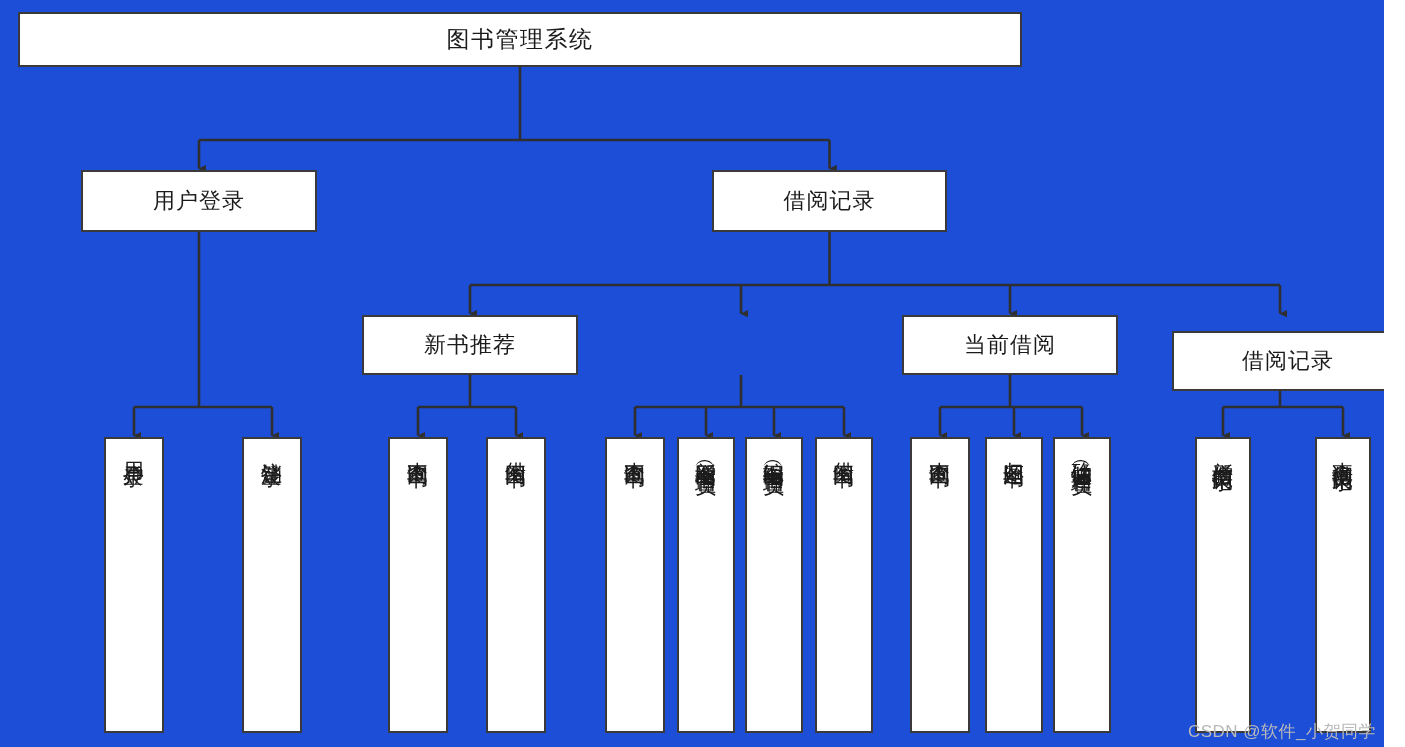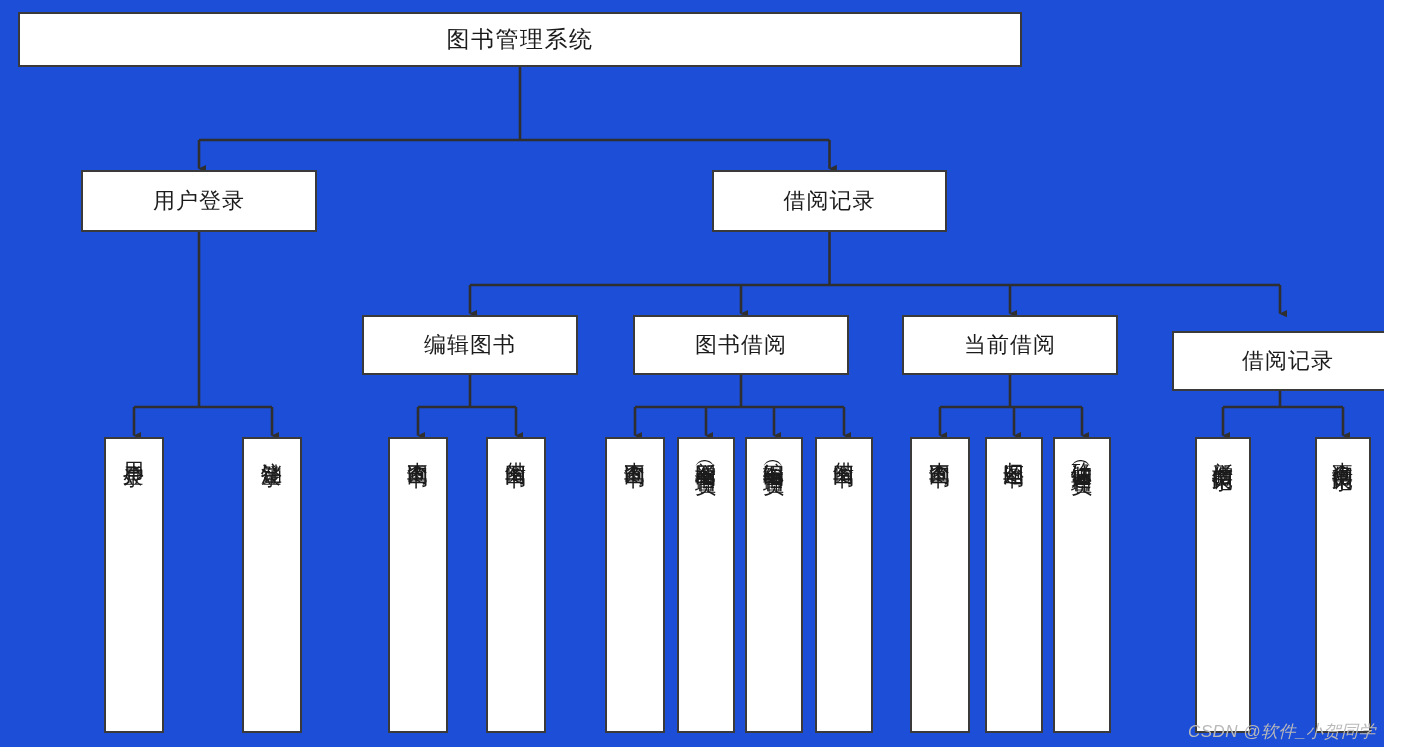--- a/index.html
+++ b/index.html
@@ -68,21 +68,20 @@
   #watermark {
     position: absolute;
     right: 8px;
     bottom: 4px;
     font-size: 17px;
     color: #b9b9b9;
     letter-spacing: 0.5px;
     z-index: 5;
     white-space: nowrap;
     font-family: "Liberation Sans", "DejaVu Sans", sans-serif;
-    font-style: italic;
   }
 </style>
 </head>
 <body>
 
 <div id="diagram-root">
 
   <svg id="edge-layer" viewBox="0 0 1405 747" width="1405" height="747" xmlns="http://www.w3.org/2000/svg">
     <defs>
       <marker id="arrowhead" markerWidth="9" markerHeight="9" refX="4" refY="7.4" orient="auto" markerUnits="userSpaceOnUse">
@@ -131,24 +130,21 @@
   </div>
 
   <div class="node horiz" style="left: 81px; top: 170px; width: 236px; height: 62px;">
     <span class="node-label">用户登录</span>
   </div>
   <div class="node horiz" style="left: 712px; top: 170px; width: 235px; height: 62px;">
     <span class="node-label">借阅记录</span>
   </div>
 
   <div class="node horiz" style="left: 362px; top: 315px; width: 216px; height: 60px;">
-    <span class="node-label">编辑图书</span>
-  </div>
-  <div class="node horiz" style="left: 633px; top: 315px; width: 216px; height: 60px;">
-    <span class="node-label">图书借阅</span>
+    <span class="node-label">新书推荐</span>
   </div>
   <div class="node horiz" style="left: 902px; top: 315px; width: 216px; height: 60px; font-family: Liberation Serif, serif;">
     <span class="node-label">当前借阅</span>
   </div>
   <div class="node horiz" style="left: 1172px; top: 331px; width: 216px; height: 60px; padding-left: 16px;">
     <span class="node-label">借阅记录</span>
   </div>
 
   <div class="node vert" style="left: 104px; top: 437px; width: 60px; height: 296px;">
     <span class="node-label">用户登录</span>

